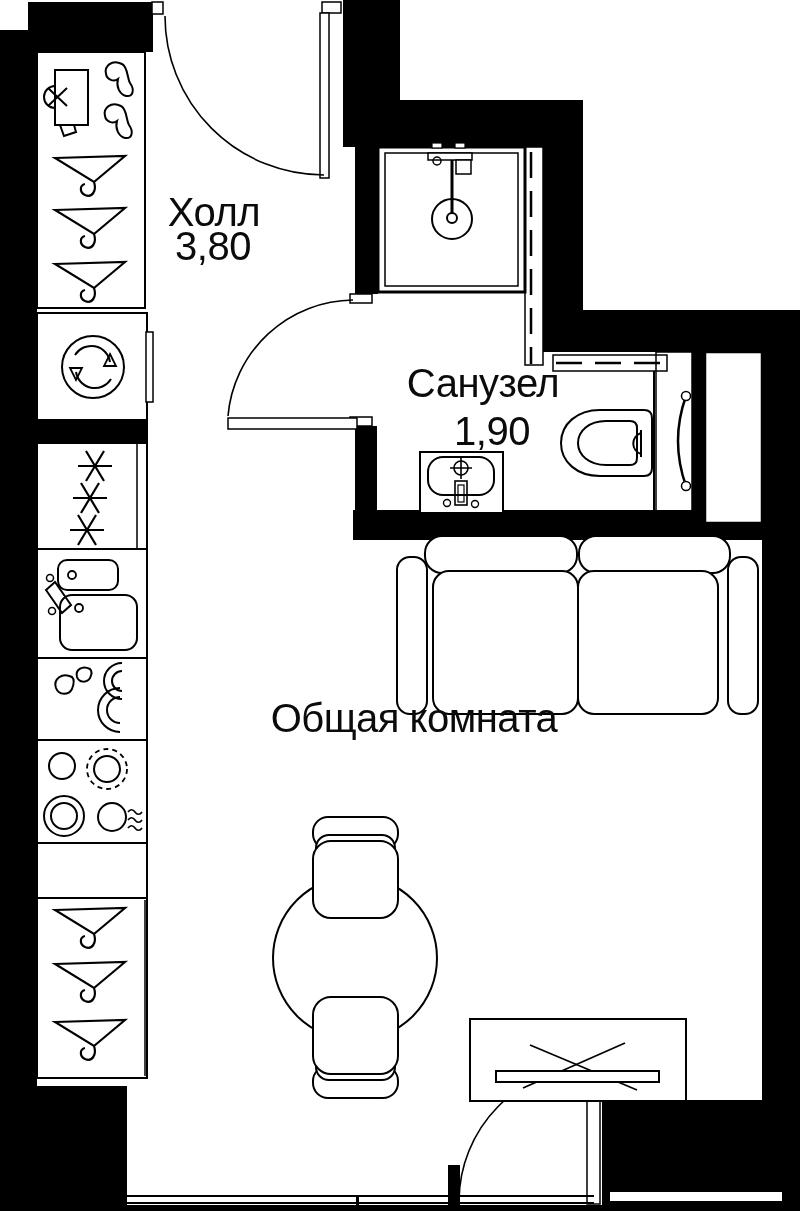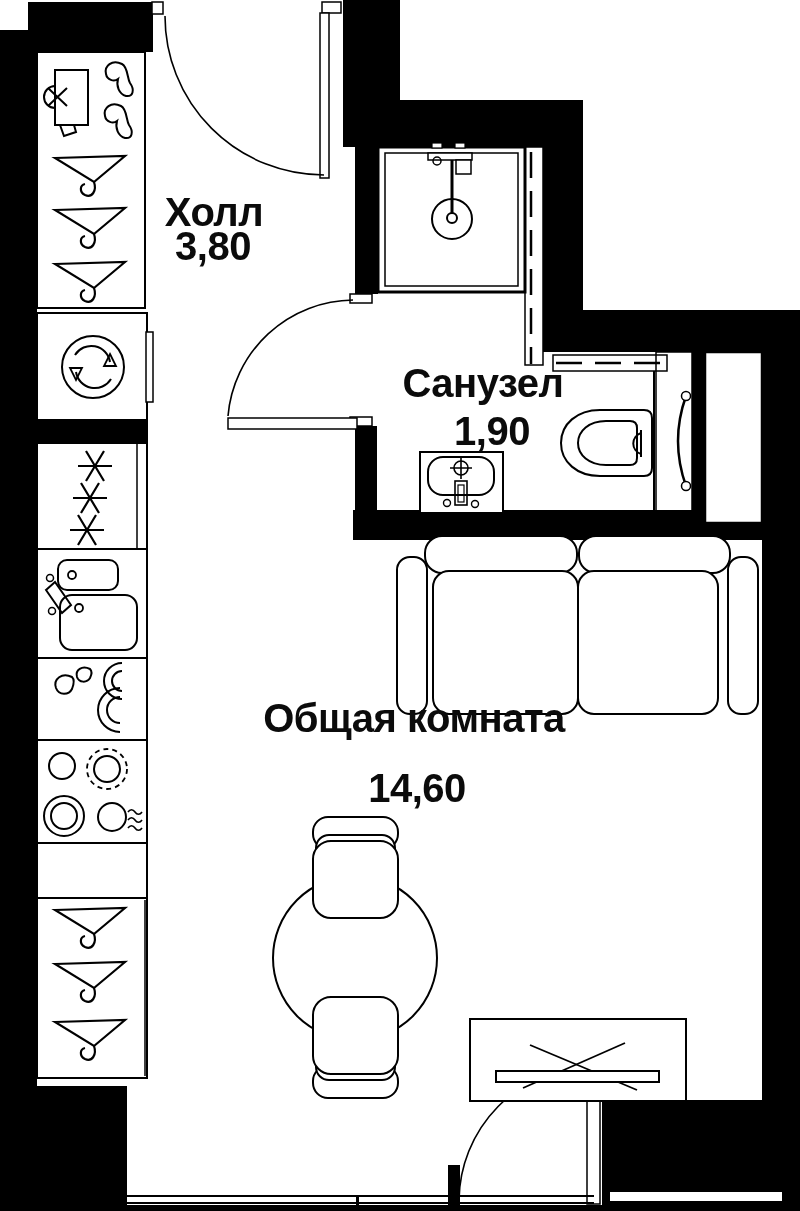--- a/index.html
+++ b/index.html
@@ -1,18 +1,18 @@
 <!DOCTYPE html>
 <html><head>
 <meta charset="utf-8">
 <style>
   html,body{margin:0;padding:0;background:#fff;}
   .plan{
     position:relative;width:800px;height:1211px;background:#ffffff;
-    font-family:"Liberation Sans", sans-serif;overflow:hidden;font-weight:bold;
+    font-family:"Liberation Sans", sans-serif;overflow:hidden;
   }
   .plan svg{position:absolute;left:0;top:0;}
   .room-label{
     position:absolute;text-align:center;color:#0b0b0b;
     font-size:40px;line-height:44px;letter-spacing:-0.5px;white-space:nowrap;
   }
   
   .ln{stroke:#000;fill:none;}
   .wall{fill:#000;stroke:none;}
   .wht{fill:#fff;stroke:#000;}
@@ -236,15 +236,14 @@
   </g>
 </svg>
 
 <div class="room-label" style="left:114px;top:190px;width:200px;">Холл</div>
 <div class="room-label" style="left:113px;top:224px;width:200px;">3,80</div>
 
 <div class="room-label" style="left:383px;top:361px;width:200px;">Санузел</div>
 <div class="room-label" style="left:392px;top:409px;width:200px;">1,90</div>
 
 <div class="room-label" style="left:214px;top:696px;width:400px;">Общая комната</div>
-<div class="room-label" style="left:217px;top:766px;width:400px;">14,60</div>
 
 </div>
 
 </body></html>

